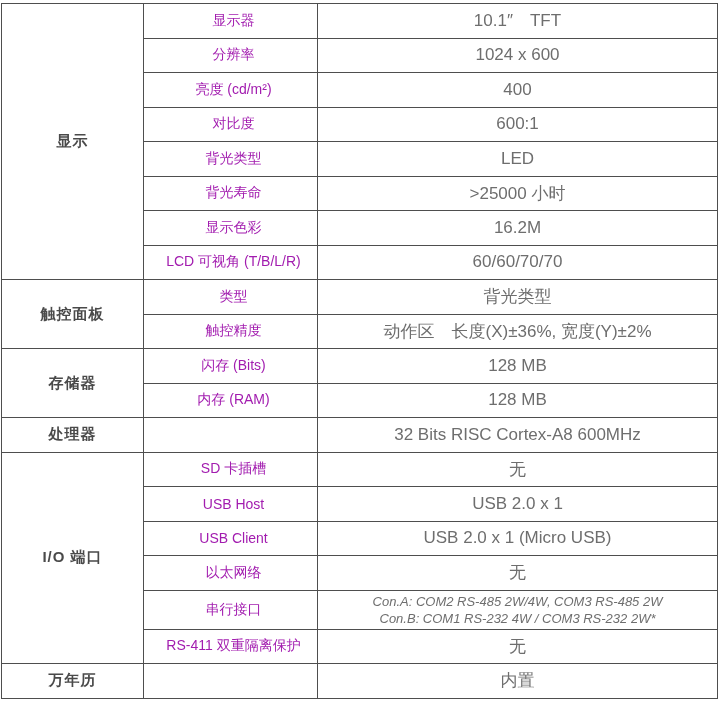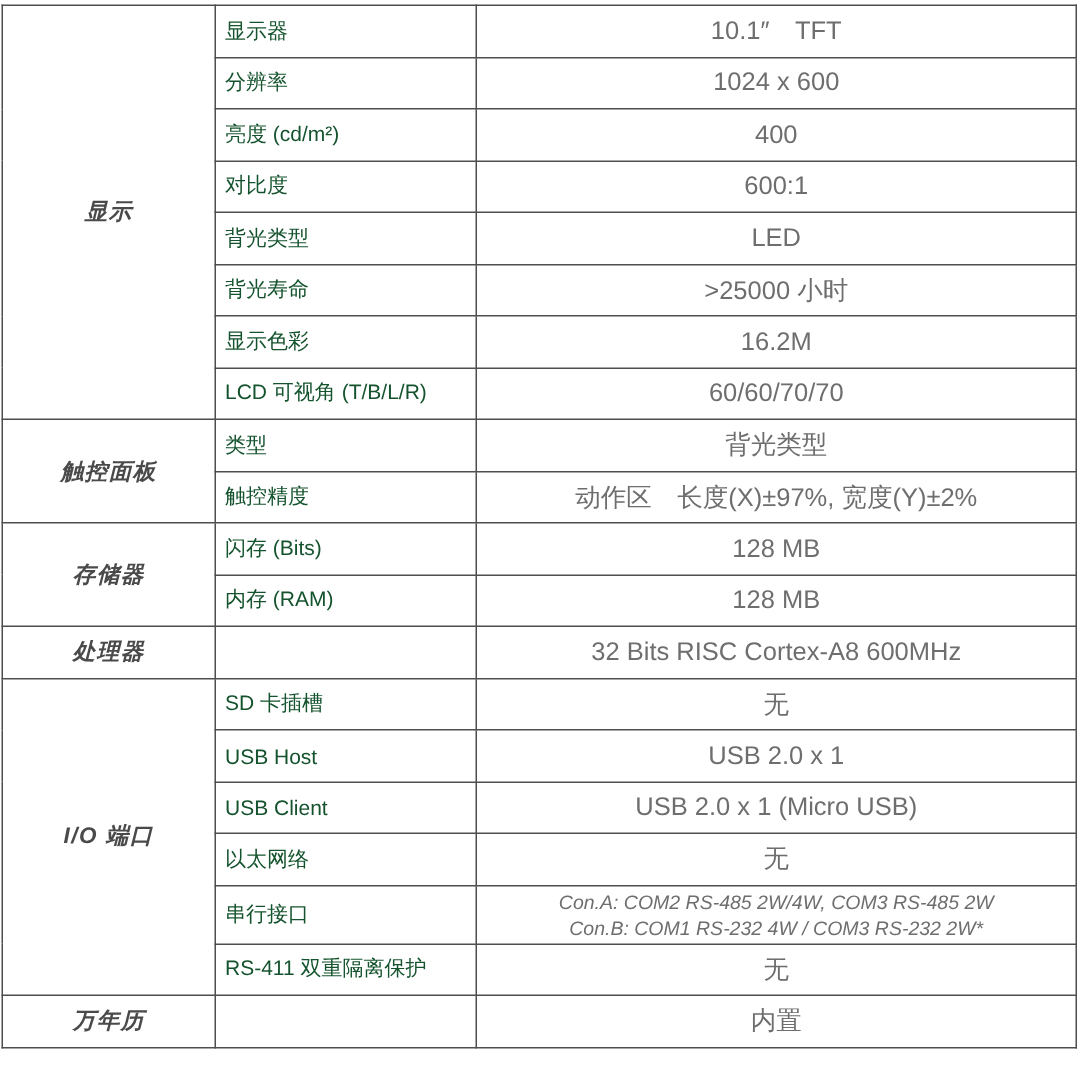--- a/index.html
+++ b/index.html
@@ -28,27 +28,26 @@
   }
   tr.r { height: 34.5px; }
   tr.r-tall { height: 39px; }
   td.cat {
     text-align: center;
     vertical-align: middle;
     font-weight: bold;
     font-size: 15px;
     color: #4a4a4a;
     letter-spacing: 1px;
-    font-style: italic;
   }
   td.lbl {
-    text-align: left;
+    text-align: center;
     vertical-align: middle;
     font-size: 14px;
-    color: #14532d;
+    color: #a21caf;
     padding-left: 6px;
   }
   td.val {
     text-align: center;
     vertical-align: middle;
     font-size: 17px;
     color: #6e6e6e;
   }
   td.val-small { font-size: 13px; line-height: 17px; }
   td.val-small div { white-space: nowrap; font-style: italic; }
@@ -99,21 +98,21 @@
         <td class="val">60/60/70/70</td>
       </tr>
 
       <tr class="r">
         <td class="cat" rowspan="2">触控面板</td>
         <td class="lbl">类型</td>
         <td class="val">背光类型</td>
       </tr>
       <tr class="r">
         <td class="lbl">触控精度</td>
-        <td class="val">动作区　长度(X)±97%, 宽度(Y)±2%</td>
+        <td class="val">动作区　长度(X)±36%, 宽度(Y)±2%</td>
       </tr>
 
       <tr class="r">
         <td class="cat" rowspan="2">存储器</td>
         <td class="lbl">闪存 (Bits)</td>
         <td class="val">128 MB</td>
       </tr>
       <tr class="r">
         <td class="lbl">内存 (RAM)</td>
         <td class="val">128 MB</td>

